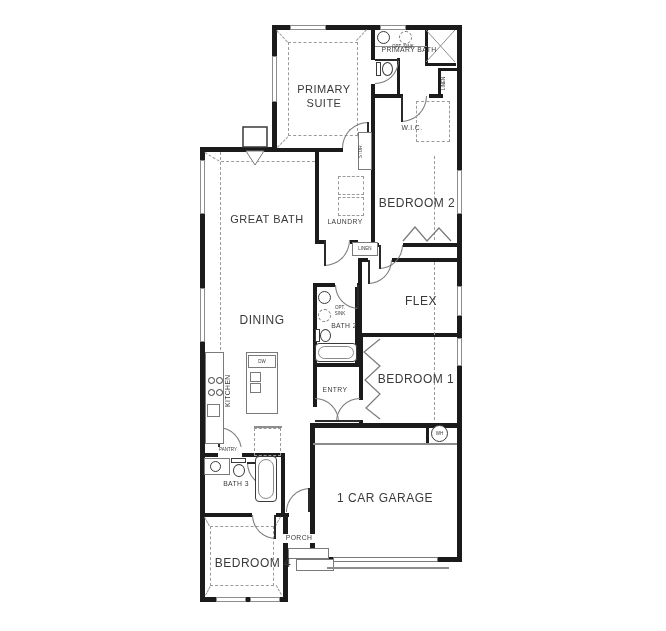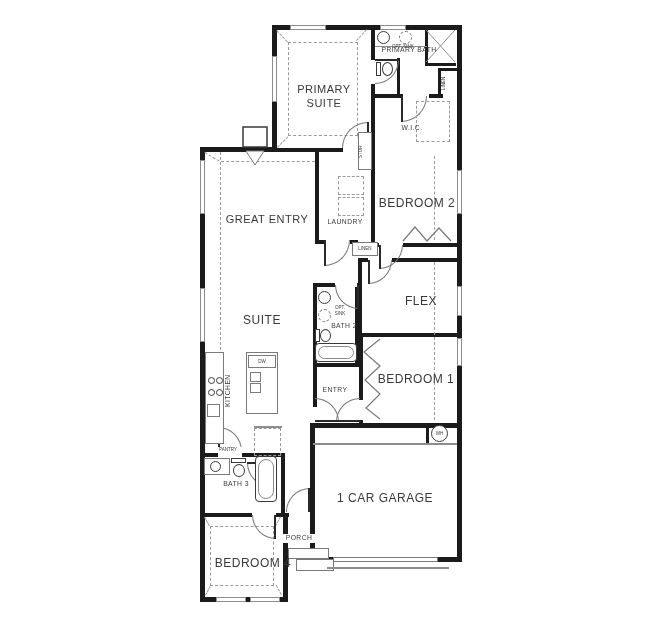--- a/index.html
+++ b/index.html
@@ -213,25 +213,25 @@
   <div class="box" style="left:288px;top:548px;width:41px;height:11px"></div>
   <div class="box" style="left:296px;top:559px;width:38px;height:12px"></div>
 
   <div class="box" style="left:333px;top:557px;width:105px;height:5px"></div>
   <div class="tw" style="left:327px;top:567px;width:122px;height:2px"></div>
   <div class="tw" style="left:313px;top:443px;width:144px;height:2px"></div>
 
   <div class="lbl big" style="left:279px;top:82px;width:90px">PRIMARY SUITE</div>
   <div class="lbl sm" style="left:381px;top:46px;width:56px">PRIMARY BATH</div>
   <div class="lbl sm" style="left:390px;top:124px;width:44px">W.I.C.</div>
-  <div class="lbl big" style="left:222px;top:212px;width:90px">GREAT ENTRY</div>
+  <div class="lbl big" style="left:222px;top:212px;width:90px">GREAT BATH</div>
   <div class="lbl sm" style="left:320px;top:218px;width:50px">LAUNDRY</div>
   <div class="lbl" style="left:375px;top:196px;width:84px">BEDROOM 2</div>
   <div class="lbl" style="left:396px;top:294px;width:50px">FLEX</div>
-  <div class="lbl" style="left:237px;top:313px;width:50px">SUITE</div>
+  <div class="lbl" style="left:237px;top:313px;width:50px">DINING</div>
   <div class="lbl sm v" style="left:224px;top:366px;width:13px;height:50px">KITCHEN</div>
   <div class="lbl sm" style="left:331px;top:322px;width:26px">BATH 2</div>
   <div class="lbl sm" style="left:318px;top:386px;width:34px">ENTRY</div>
   <div class="lbl" style="left:374px;top:372px;width:84px">BEDROOM 1</div>
   <div class="lbl" style="left:334px;top:491px;width:102px">1 CAR GARAGE</div>
   <div class="lbl xs" style="left:210px;top:447px;width:36px;background:#fff">PANTRY</div>
   <div class="lbl sm" style="left:222px;top:480px;width:28px">BATH 3</div>
   <div class="lbl sm" style="left:280px;top:534px;width:38px;background:#fff">PORCH</div>
   <div class="lbl" style="left:205px;top:556px;width:96px">BEDROOM 4</div>
 

